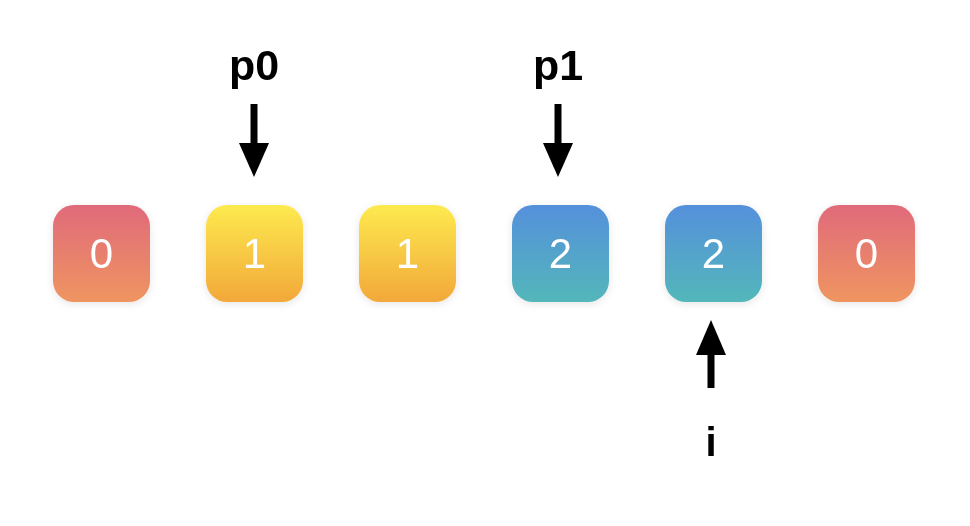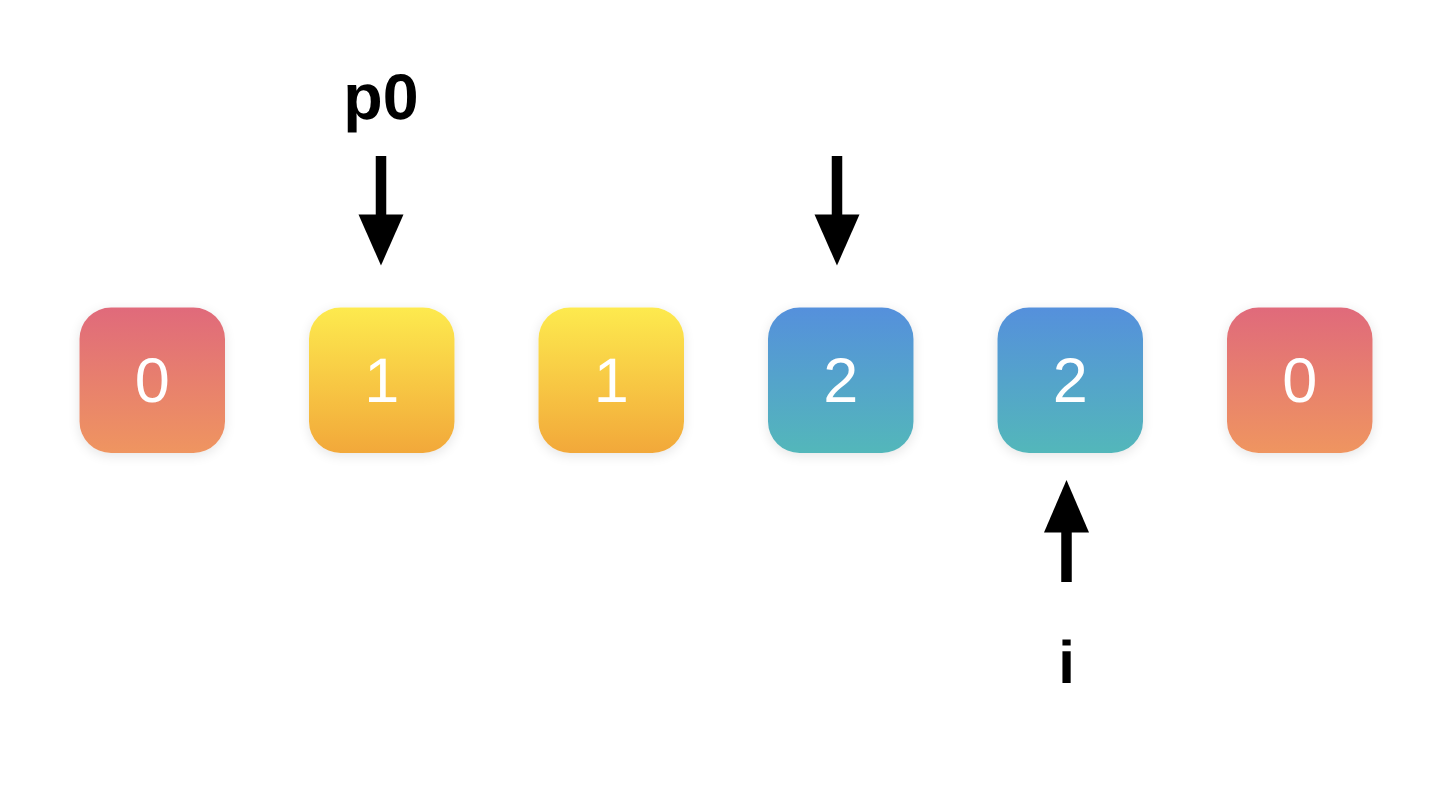--- a/index.html
+++ b/index.html
@@ -47,20 +47,21 @@
   .arrow line { stroke: var(--arrow-color, #000000); stroke-width: 7; }
   .arrow polygon { fill: var(--arrow-color, #000000); }
 </style>
 </head>
 <body>
 
 <div class="stage">
 
   <div class="ptr-label top" style="left:254px;">p0</div>
 
+  <div class="ptr-label top" style="left:558px;">p1</div>
 
   <div class="ptr-label bottom" style="left:711px;">i</div>
 
   <div class="arrow" style="left:236px; top:101px;">
     <svg width="36" height="78" viewBox="0 0 36 78" aria-hidden="true">
       <line x1="18" y1="3" x2="18" y2="46"></line>
       <polygon points="3,42 33,42 18,76"></polygon>
     </svg>
   </div>
 

